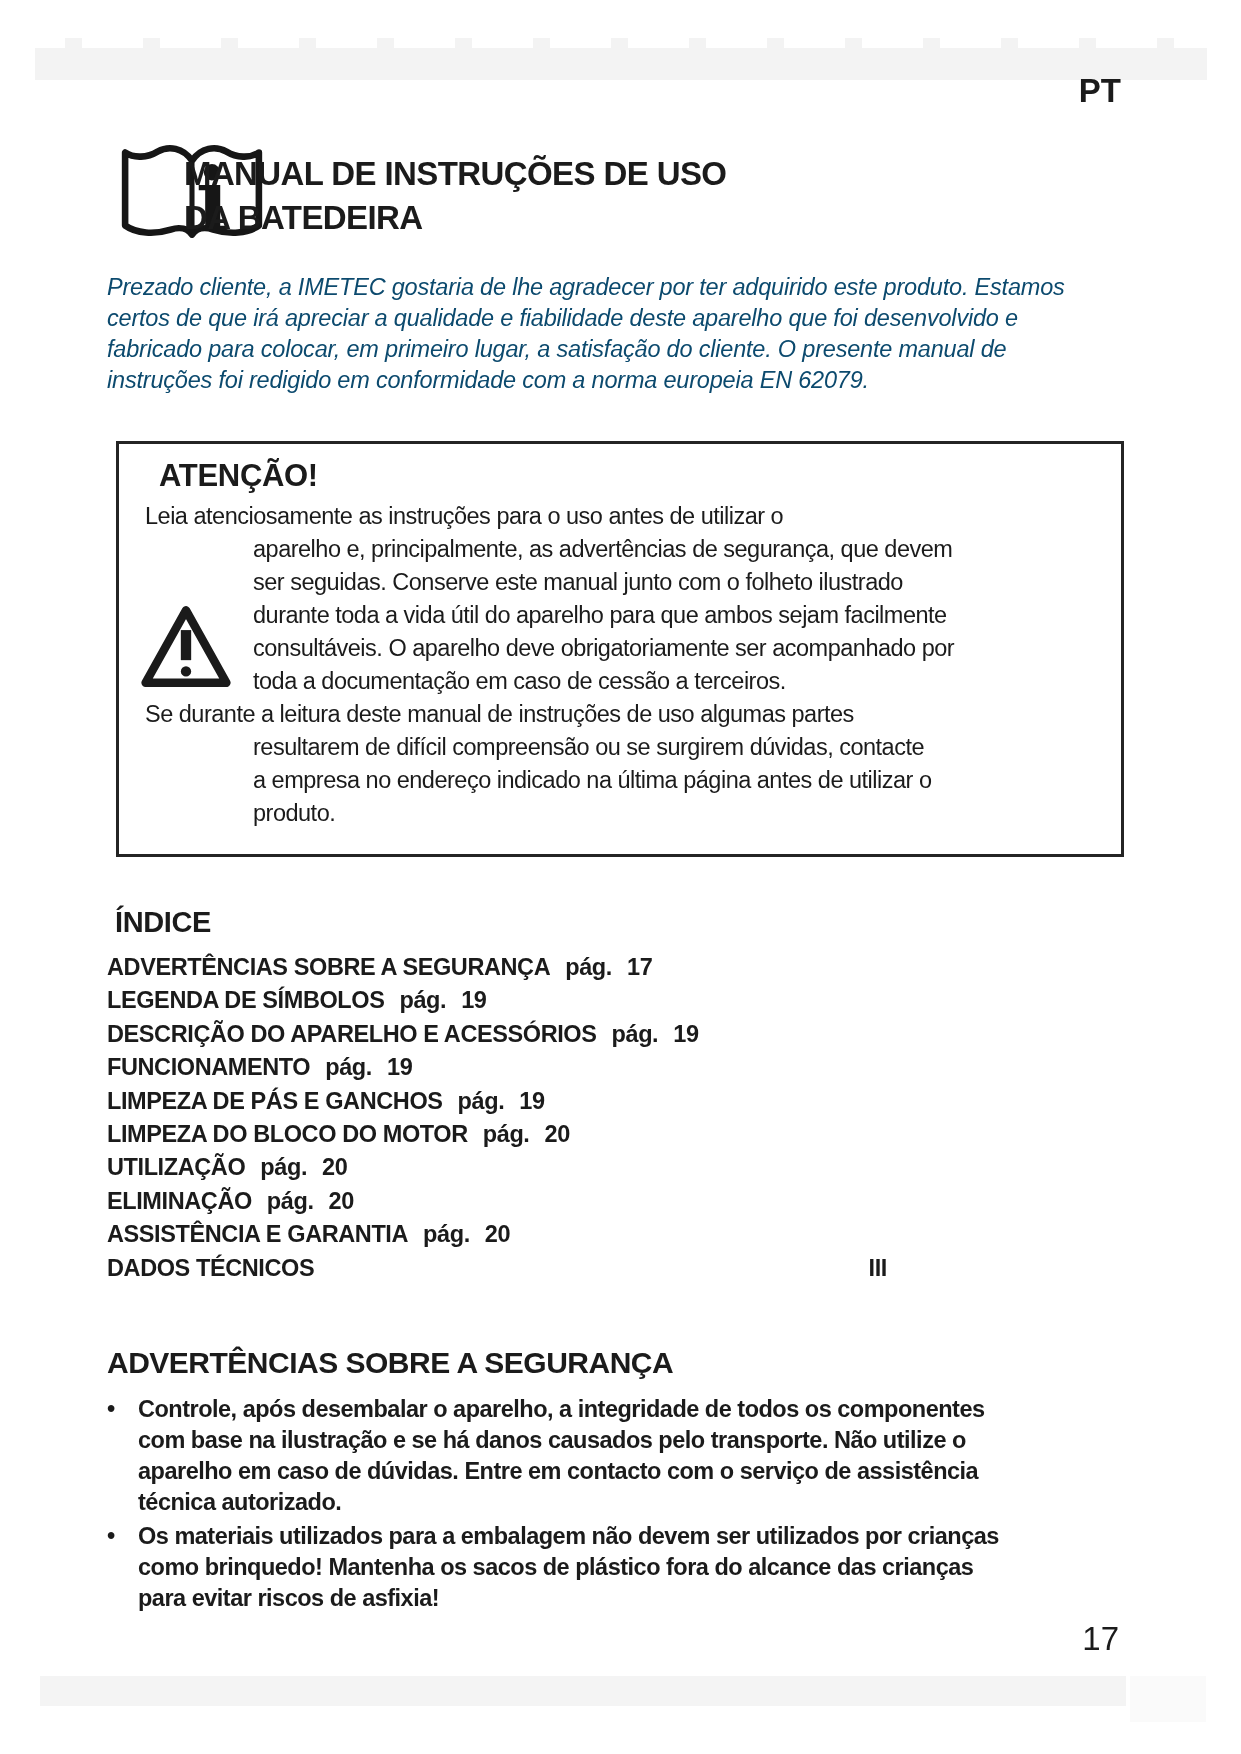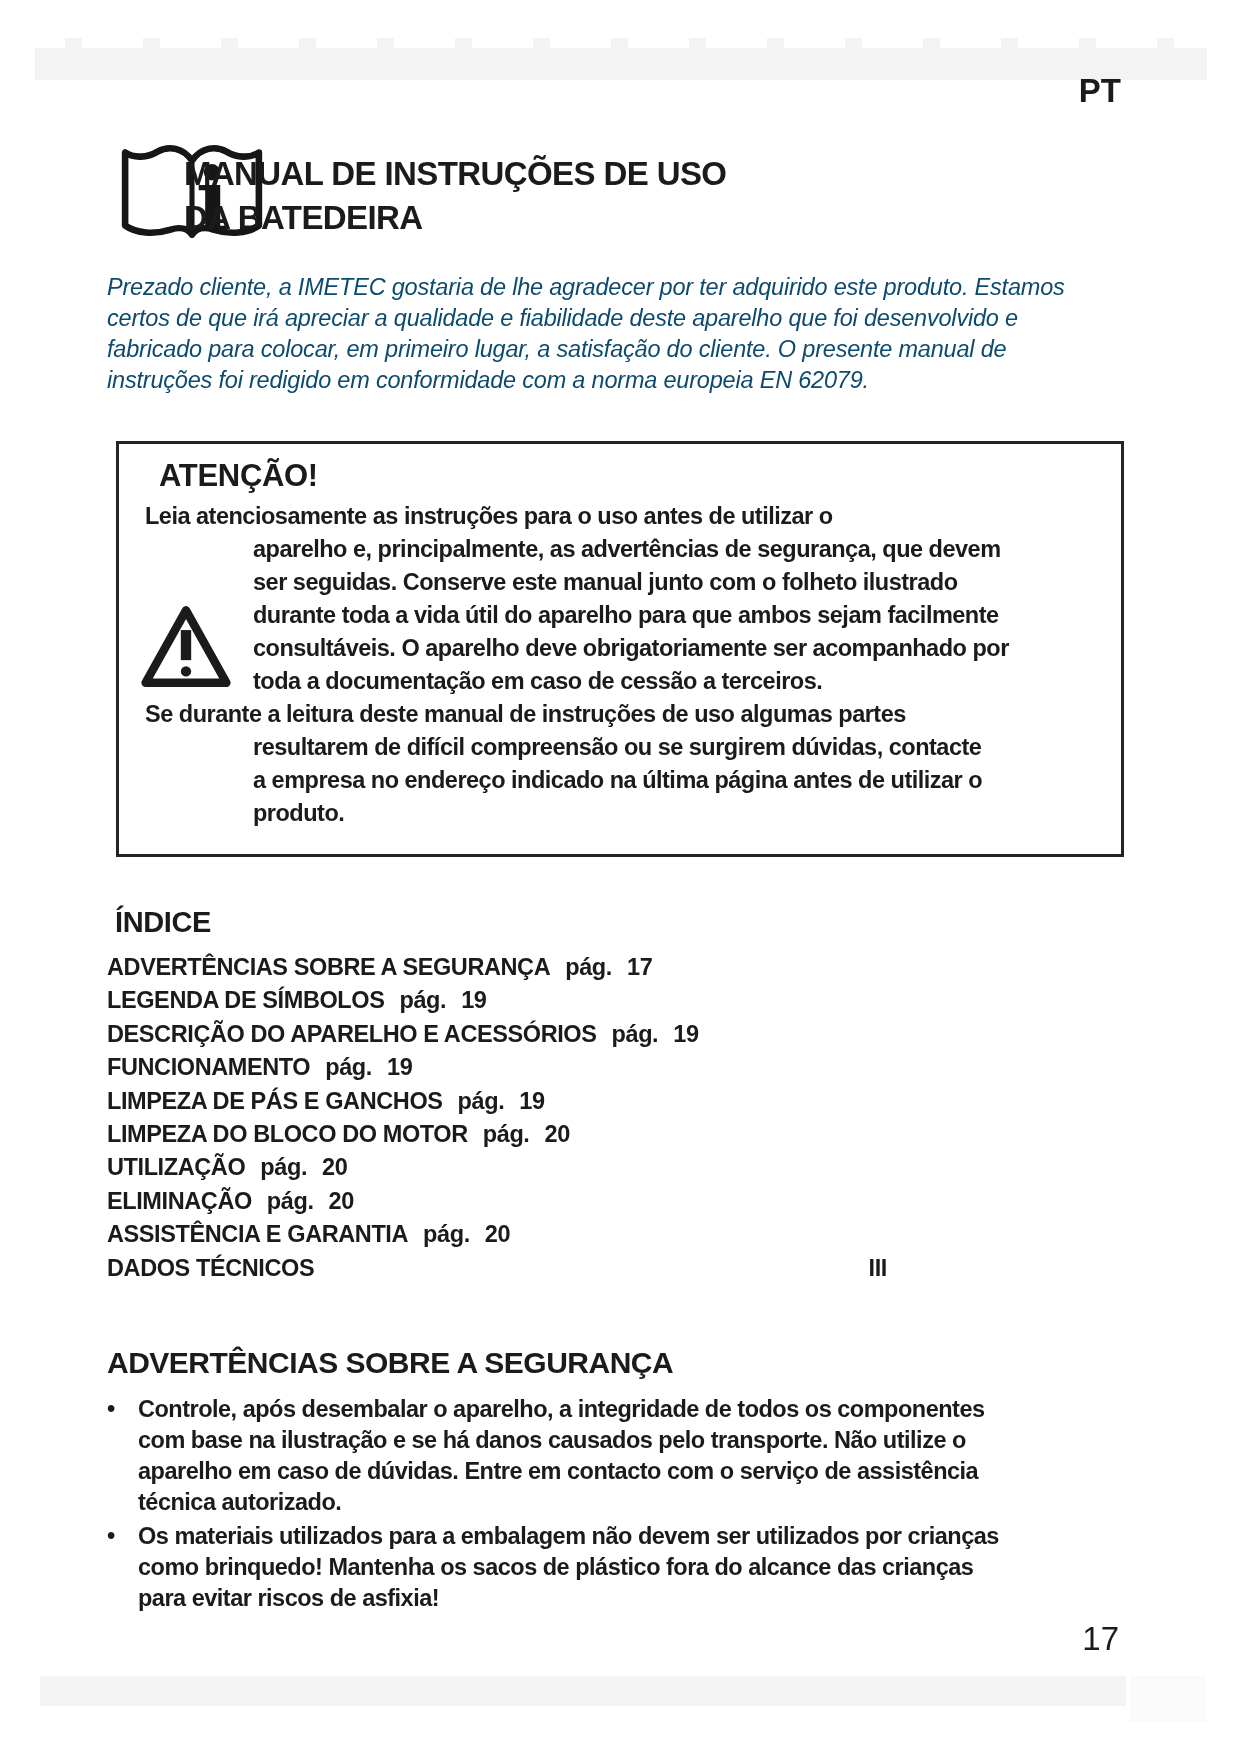--- a/index.html
+++ b/index.html
@@ -38,21 +38,21 @@
 
   
   .warnbox{
     position:absolute;left:116px;top:441px;width:1008px;height:416px;
     box-sizing:border-box;border:3.5px solid #242424;
     padding:12px 25px 0 26px;
   }
   .warn-title{font-size:31px;font-weight:bold;margin:2px 0 6px 14px;letter-spacing:-0.3px;}
   .warn-subtitle{font-size:29px;font-weight:bold;margin:0 0 7px 8px;letter-spacing:-0.4px;}
   .warn-para{
-    font-size:23.5px;font-weight:bold;line-height:33px;
+    font-size:23.5px;font-weight:normal;line-height:33px;
     text-align:justify;letter-spacing:-0.5px;
     padding-left:108px;text-indent:-108px;margin:0;
   }
   .warn-spacer{float:right;width:190px;height:30px;}
   .warn-triangle{position:absolute;left:20px;top:158px;width:94px;height:90px;}
 
   
   .index{position:absolute;left:107px;top:906px;width:1016px;}
   .index-title{font-size:29px;font-weight:bold;margin:0 0 12px 8px;letter-spacing:-0.4px;}
   .index-row{font-size:23.5px;font-weight:bold;line-height:33.4px;letter-spacing:-0.4px;}

